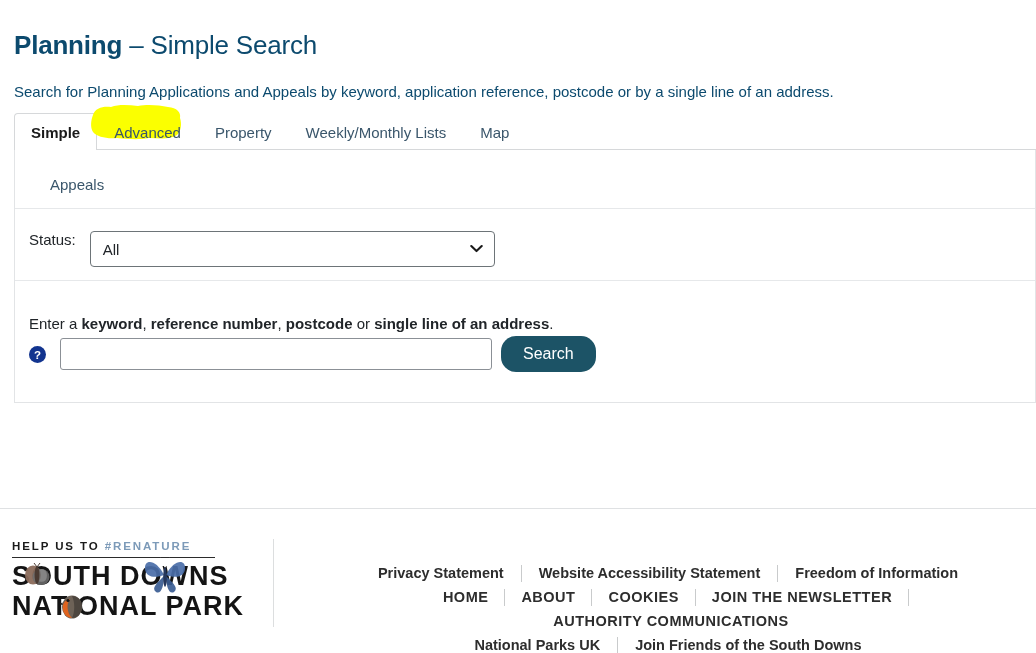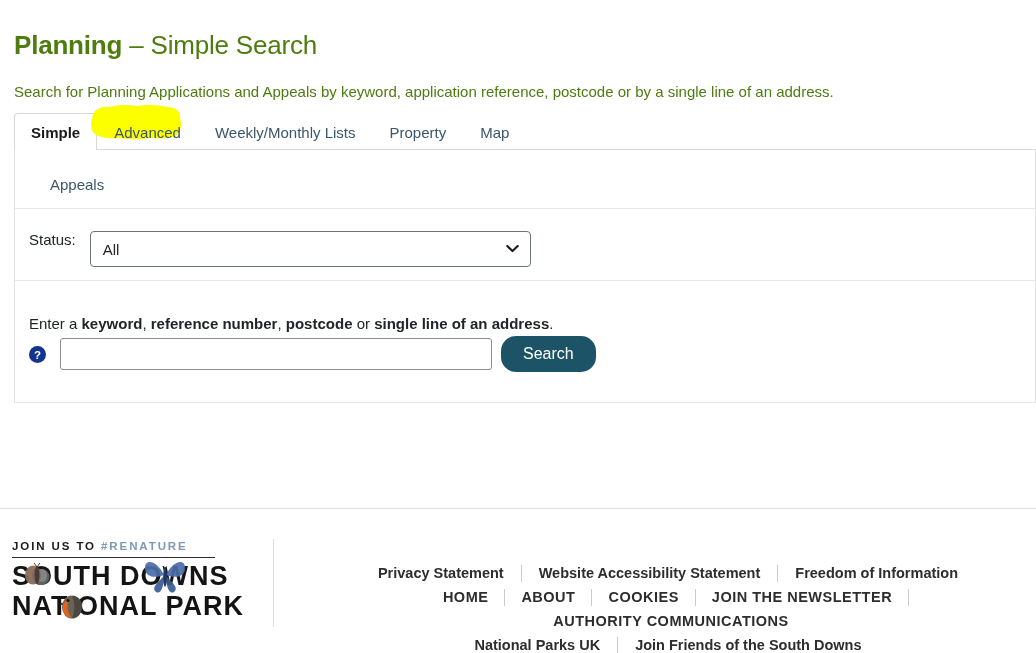--- a/index.html
+++ b/index.html
@@ -22,34 +22,34 @@
   }
 
   
   .page-title {
     position: absolute;
     left: 14px;
     top: 13px;
     font-size: 26px;
     line-height: 31px;
     letter-spacing: -0.2px;
-    color: #4d7c0f;
+    color: #0c4a6e;
     white-space: nowrap;
   }
   .page-title .strong { font-weight: bold; }
   .page-title .light  { font-weight: normal; }
   .page-title .dash   { font-weight: normal; }
 
   .page-intro {
     position: absolute;
     left: 14px;
     top: 66px;
     font-size: 15px;
     line-height: 21px;
-    color: #4d7c0f;
+    color: #0c4a6e;
     white-space: nowrap;
   }
 
   
   .tabbar {
     position: absolute;
     left: 14px;
     top: 113px;
     width: 1022px;
     height: 37px;
@@ -158,21 +158,21 @@
     align-items: flex-start;
   }
   .status-label {
     font-size: 15px;
     color: #212529;
     margin-right: 14px;
     white-space: nowrap;
   }
   .status-select {
     position: relative;
-    width: 441px;
+    width: 405px;
     height: 36px;
     border: 1px solid #6d7478;
     border-radius: 4px;
     background: #ffffff;
     display: flex;
     align-items: center;
     padding: 0 12px;
     font-size: 15px;
     color: #212529;
     cursor: pointer;
@@ -354,25 +354,25 @@
       <a class="tab hl-wrap">
         <svg class="hl-blob" viewBox="0 0 94 40" preserveAspectRatio="none" aria-hidden="true">
           <path d="M4,12 C6,5 14,3 22,4 C30,1 40,2 49,3 C58,1 70,2 79,4 C88,5 92,9 91,15
                    C93,21 92,28 88,32 C80,37 70,35 60,35 C50,37 38,36 28,35
                    C18,36 8,34 4,29 C1,24 2,17 4,12 Z" fill="#fbff00"></path>
         </svg>
         <span class="tab-label">Advanced</span>
       </a>
 
       <a class="tab">
+        <span class="tab-label">Property</span>
+      </a>
+
+      <a class="tab">
         <span class="tab-label">Weekly/Monthly Lists</span>
-      </a>
-
-      <a class="tab">
-        <span class="tab-label">Property</span>
       </a>
 
       <a class="tab">
         <span class="tab-label">Map</span>
       </a>
 
     </div>
   </nav>
 
   <section class="panel">
@@ -409,21 +409,21 @@
       <input class="search-input" type="text" value="" style="">
       <button class="search-btn">Search</button>
     </div>
 
   </section>
 
   <footer class="footer">
 
     <div class="logo-block">
       <div class="logo-tagline">
-        <span>JOIN US TO </span><span class="accent">#RENATURE</span>
+        <span>HELP US TO </span><span class="accent">#RENATURE</span>
       </div>
       <div class="logo-divider"></div>
 
       <div class="logo-wordmark">
         <div class="logo-line1">SOUTH DOWNS</div>
         <div class="logo-line2">NATIONAL PARK</div>
 
         <svg class="logo-art art-moth" width="28" height="25" viewBox="0 0 28 25" aria-hidden="true">
           <ellipse cx="9" cy="12" rx="8" ry="9.5" fill="#8a6a5a" opacity="0.95"></ellipse>
           <ellipse cx="17" cy="14" rx="8.5" ry="8" fill="#6e6e6e" opacity="0.85"></ellipse>

